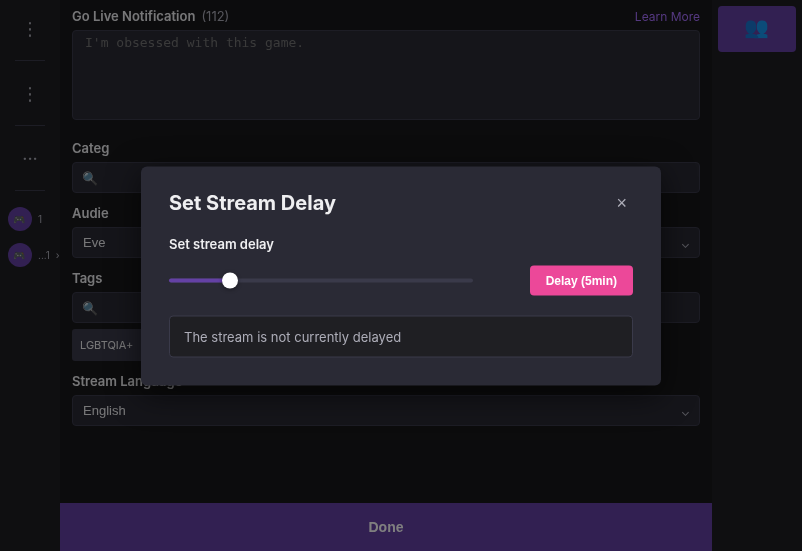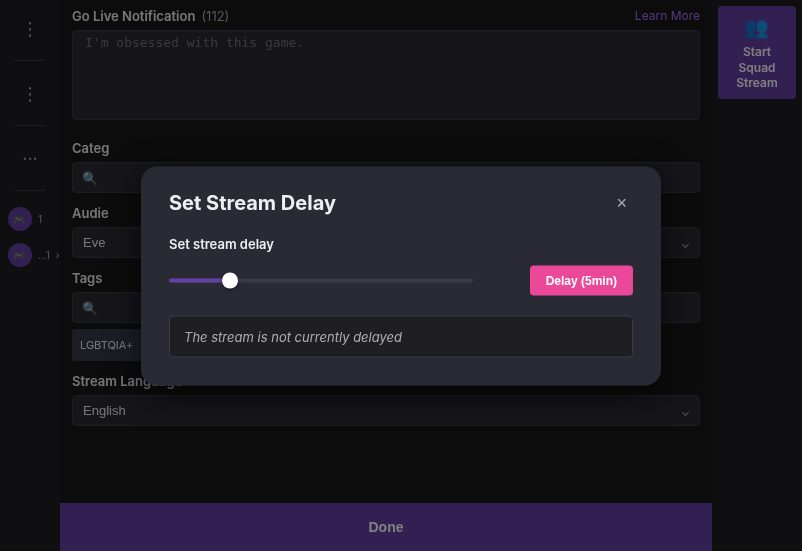--- a/index.html
+++ b/index.html
@@ -85,20 +85,21 @@
       background: #18181b;
     }
 
     
     .section {
       margin-top: 8px;
     }
 
     .section-header {
       display: flex;
+      align-items: center;
       justify-content: space-between;
       margin-bottom: 6px;
     }
 
     .section-title {
       color: #efeff1;
       font-size: 13px;
       font-weight: 600;
       display: flex;
       align-items: center;
@@ -254,21 +255,21 @@
     }
 
     
     .modal {
       position: absolute;
       top: 50%;
       left: 50%;
       transform: translate(-50%, -50%);
       width: 520px;
       background: #2a2a35;
-      border-radius: 16px;
+      border-radius: 6px;
       z-index: 20;
       padding: 24px 28px 28px;
       box-shadow: 0 8px 32px rgba(0,0,0,0.6);
     }
 
     .modal-header {
       display: flex;
       align-items: center;
       justify-content: space-between;
       margin-bottom: 20px;
@@ -354,21 +355,20 @@
     }
 
     .status-box {
       width: 100%;
       background: #1f1f23;
       border: 1px solid #3a3a4a;
       border-radius: 4px;
       padding: 12px 14px;
       color: #adadb8;
       font-size: 13px;
-      font-style: italic;
     }
 
     
     .sidebar-user-item {
       display: flex;
       align-items: center;
       gap: 6px;
       width: 100%;
       padding: 4px 8px;
       color: #adadb8;
@@ -405,21 +405,20 @@
   <div class="sidebar-user-item">
     <div class="user-avatar">🎮</div>
     <span style="font-size:10px; color:#adadb8;">...1</span>
     <span style="color:#adadb8; font-size:10px; margin-left:auto;">›</span>
   </div>
 </div>
 
 <div class="right-panel">
   <div class="squad-stream-btn">
     <span class="squad-icon">👥</span>
-    <span>Start Squad Stream</span>
   </div>
 </div>
 
 <div class="main-content">
 
   <div class="section">
     <div class="section-header">
       <span class="section-title">
         <span>Go Live Notification</span>
         <span class="section-count">(112)</span>

